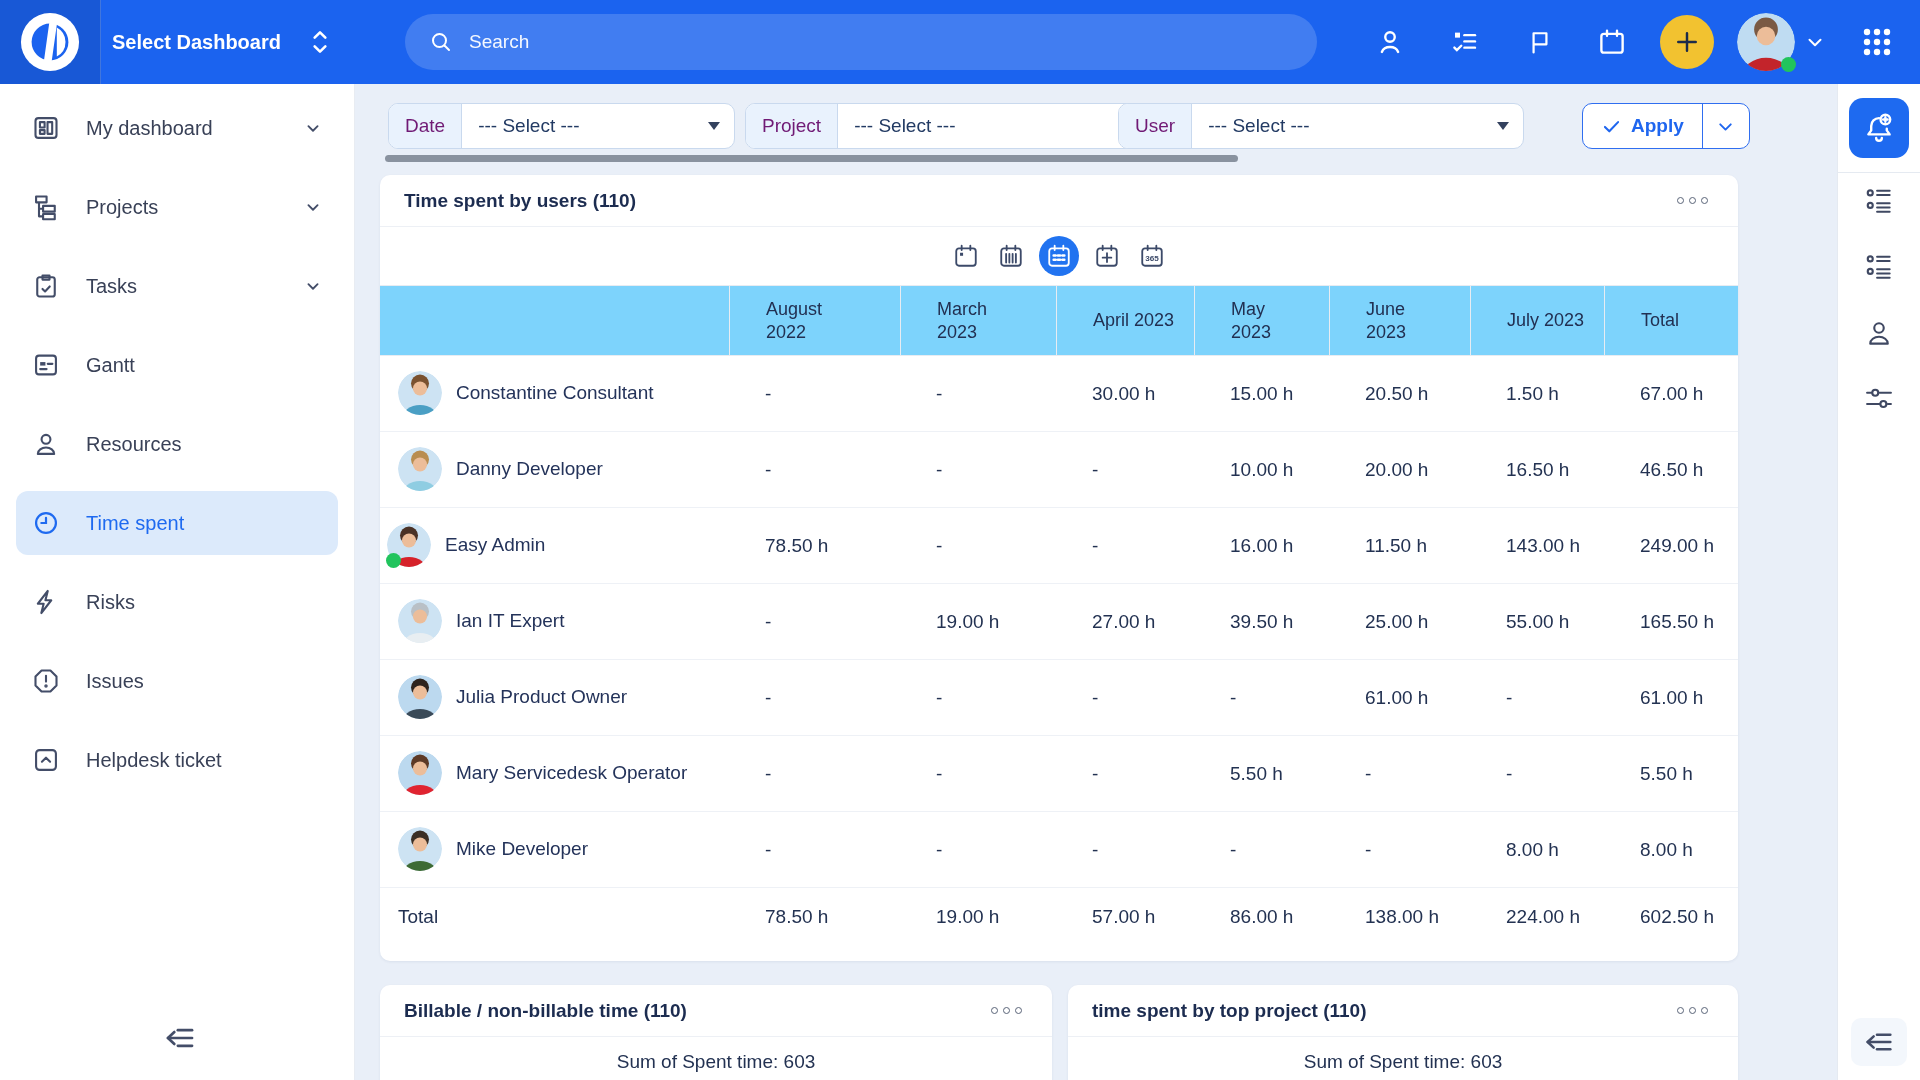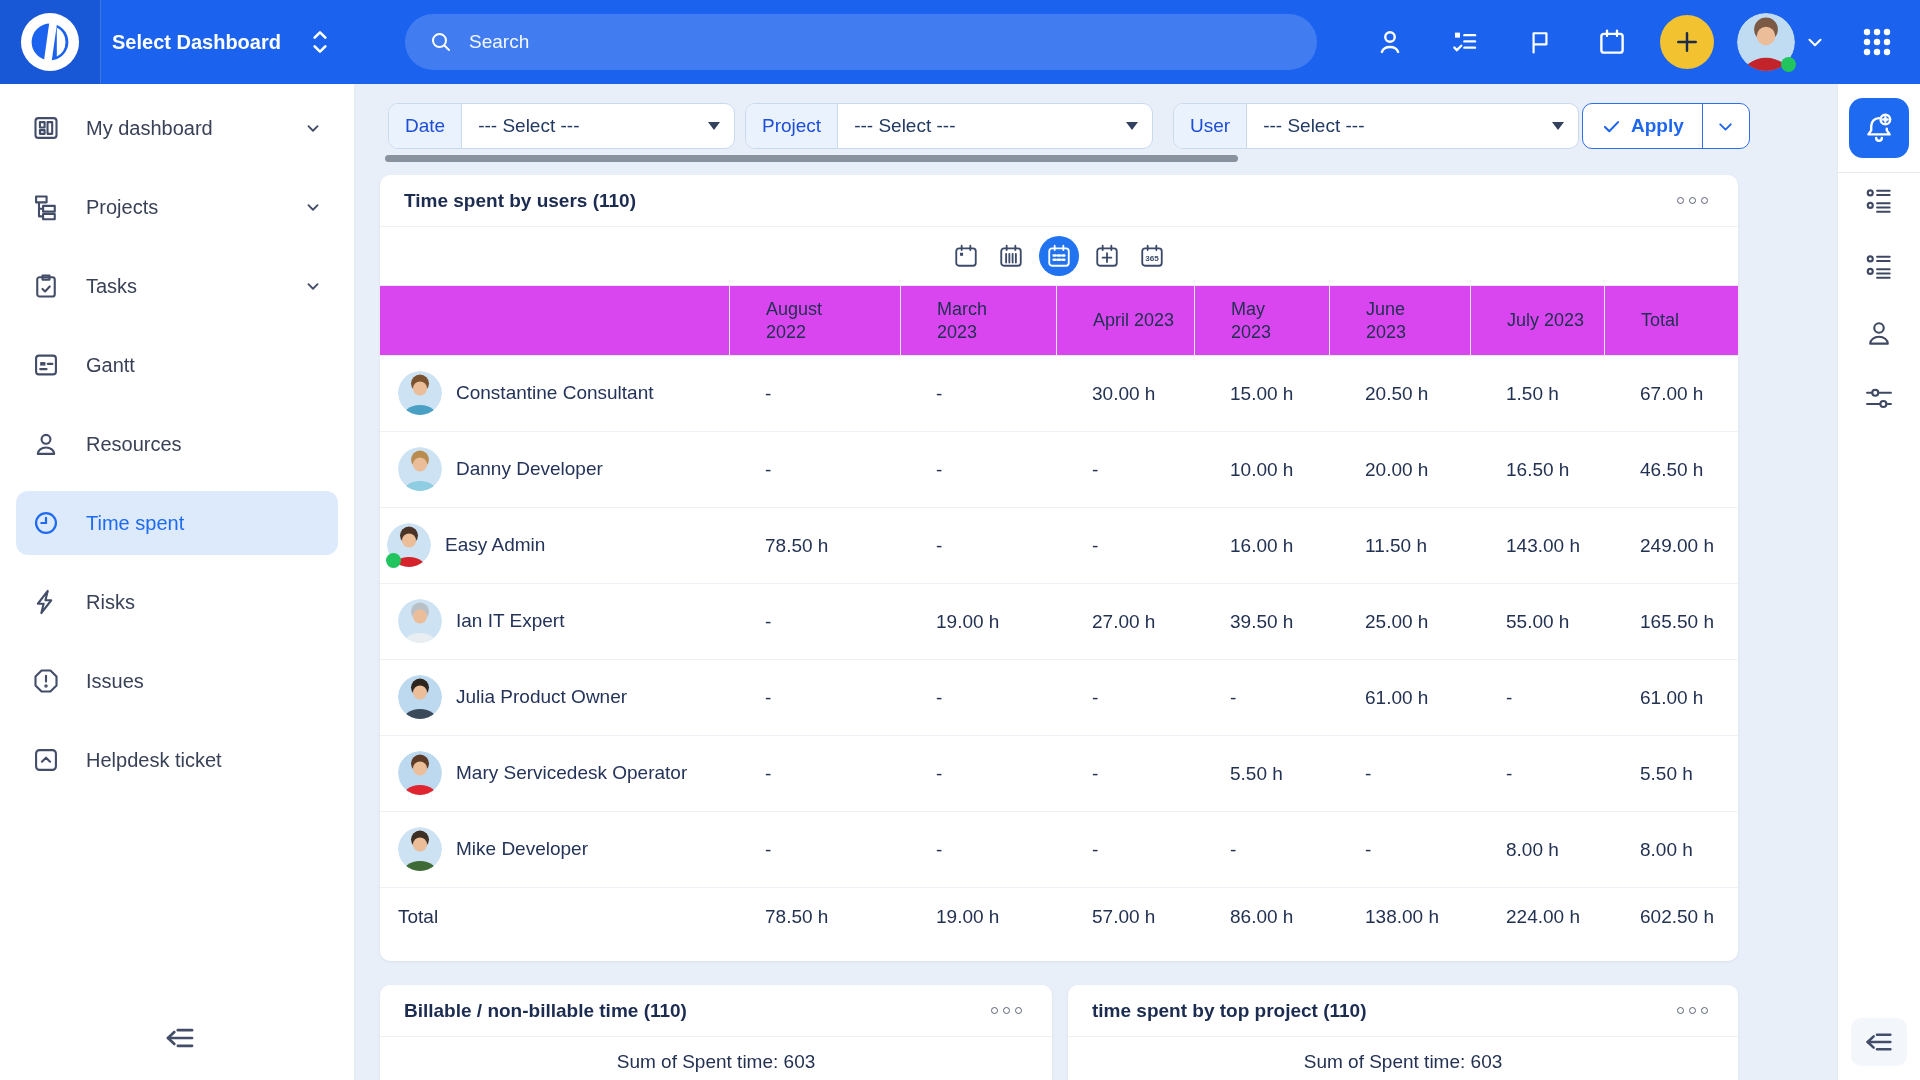--- a/index.html
+++ b/index.html
@@ -42,21 +42,21 @@
     display:flex;align-items:center;justify-content:center;cursor:pointer}
   .rb-div{height:1px;background:#e5eaf1;margin-top:14px}
   .rb-ic{width:82px;height:56px;margin-bottom:10px;display:flex;align-items:center;justify-content:center;cursor:pointer}
   .rb-ic:first-of-type{margin-top:20px}
   .rb-collapse{position:absolute;bottom:14px;left:13px;width:56px;height:48px;border-radius:10px;background:#f3f7fc;
     display:flex;align-items:center;justify-content:center;cursor:pointer}
   
   .chip{position:absolute;top:103px;height:46px;background:#fff;border:1px solid #c9d9ee;border-radius:10px;
     display:flex;align-items:stretch;box-sizing:border-box;overflow:hidden}
   .chip .c-label{background:#e9f2fd;border-right:1px solid #c9d9ee;display:flex;align-items:center;
-    justify-content:center;font-size:19px;color:#1d4ed8;padding:0 16px}
+    justify-content:center;font-size:19px;color:#701a75;padding:0 16px}
   .chip .c-value{display:flex;align-items:center;font-size:19px;color:#223a63;padding:0 16px;flex:1;cursor:pointer}
   .chip .c-arrow{width:0;height:0;border-left:6px solid transparent;border-right:6px solid transparent;
     border-top:8px solid #33415e;margin:auto 14px auto 0}
   .apply{position:absolute;left:1582px;top:103px;height:46px;border:1.5px solid #2f6ef0;border-radius:10px;
     background:#fff;display:flex;align-items:stretch;box-sizing:border-box;overflow:hidden}
   .apply .a-main{display:flex;align-items:center;gap:9px;padding:0 18px;color:#1f66ef;font-size:19px;
     font-weight:700;cursor:pointer}
   .apply .a-caret{border-left:1.5px solid #2f6ef0;width:46px;display:flex;align-items:center;justify-content:center;cursor:pointer}
   .hscroll{position:absolute;left:385px;top:155px;width:853px;height:7px;border-radius:4px;background:#89929f;cursor:pointer}
   
@@ -65,21 +65,21 @@
   .card-head{height:52px;border-bottom:1px solid #edf0f5;display:flex;align-items:center;padding:0 24px;box-sizing:border-box}
   .card-title{font-size:19px;font-weight:600;color:#1c2c50;flex:1}
   .dots{display:flex;gap:5px;cursor:pointer;padding:6px}
   .dots i{width:5px;height:5px;border-radius:50%;border:1.5px solid #5a6478;display:block}
   .vtoolbar{height:58px;display:flex;align-items:center;justify-content:center;gap:11px;border-bottom:1px solid #e7ecf2}
   .vt-btn{width:34px;height:34px;display:flex;align-items:center;justify-content:center;cursor:pointer}
   .vt-btn.selected{width:40px;height:40px;border-radius:50%;background:#2173f0}
   .vt-btn svg{stroke:#3c4a69}
   .vt-btn.selected svg{stroke:#fff}
   
-  .thead{display:flex;height:70px;background:#d946ef;border-bottom:1px solid #e7ecf2;box-sizing:border-box}
+  .thead{display:flex;height:70px;background:#7dd3fc;border-bottom:1px solid #e7ecf2;box-sizing:border-box}
   .th{display:flex;align-items:center;padding:0 6px 0 36px;box-sizing:border-box;font-size:18px;color:#223052;
     white-space:pre-line;line-height:23px}
   .th+.th{border-left:1px solid #e7ecf2}
   .th.name{padding-left:18px}
   .trow{display:flex;border-bottom:1px solid #eef1f6;min-height:75px;align-items:stretch}
   .td{display:flex;align-items:center;padding:0 6px 0 36px;box-sizing:border-box;font-size:19px;color:#233252}
   .td.name{display:block;padding:15px 40px 10px 18px;line-height:30px;cursor:pointer}
   .uname{vertical-align:middle;margin-left:14px;color:#24335a}
   .total-row{display:flex;height:58px;align-items:center}
   .total-row .td.name{display:flex;align-items:center;padding:0 40px 0 18px}
@@ -320,21 +320,21 @@
 <div class="chip" style="left:388px;width:347px">
   <span class="c-label">Date</span>
   <span class="c-value">--- Select ---</span>
   <span class="c-arrow"></span>
 </div>
 <div class="chip" style="left:745px;width:408px">
   <span class="c-label">Project</span>
   <span class="c-value">--- Select ---</span>
   <span class="c-arrow"></span>
 </div>
-<div class="chip" style="left:1173px;width:406px">
+<div class="chip" style="left:1118px;width:406px">
   <span class="c-label">User</span>
   <span class="c-value">--- Select ---</span>
   <span class="c-arrow"></span>
 </div>
 <div class="apply">
   <span class="a-main">
     <svg width="21" height="21" viewBox="0 0 24 24" fill="none" stroke="#1f66ef" stroke-width="2.4" stroke-linecap="round" stroke-linejoin="round">
         <path d="M4.5 12.5 l5 5 10 -10.5"></path>
       </svg>
     <span>Apply</span>

